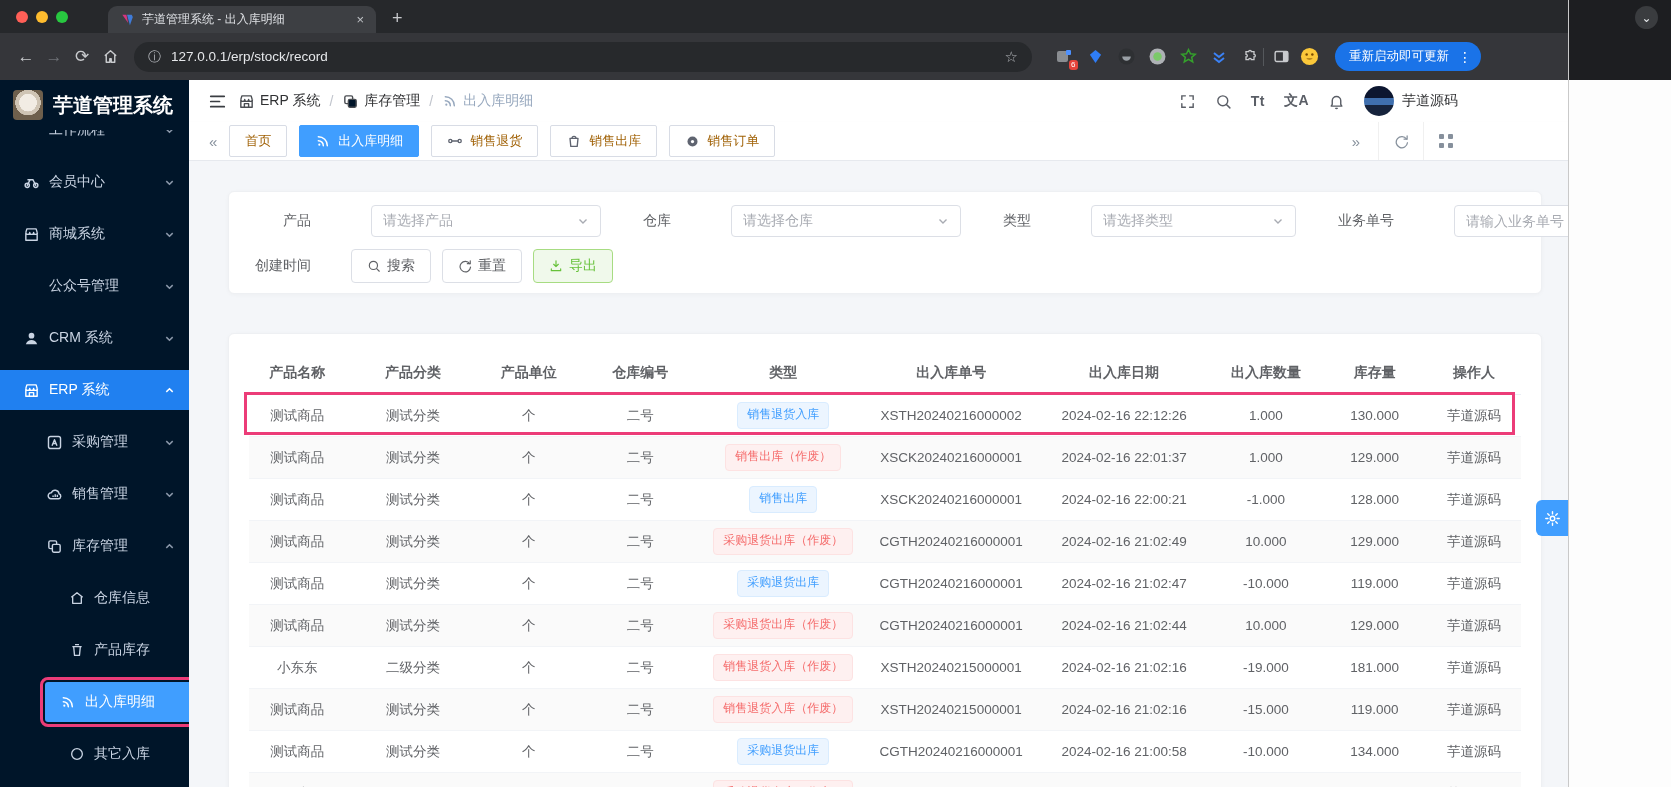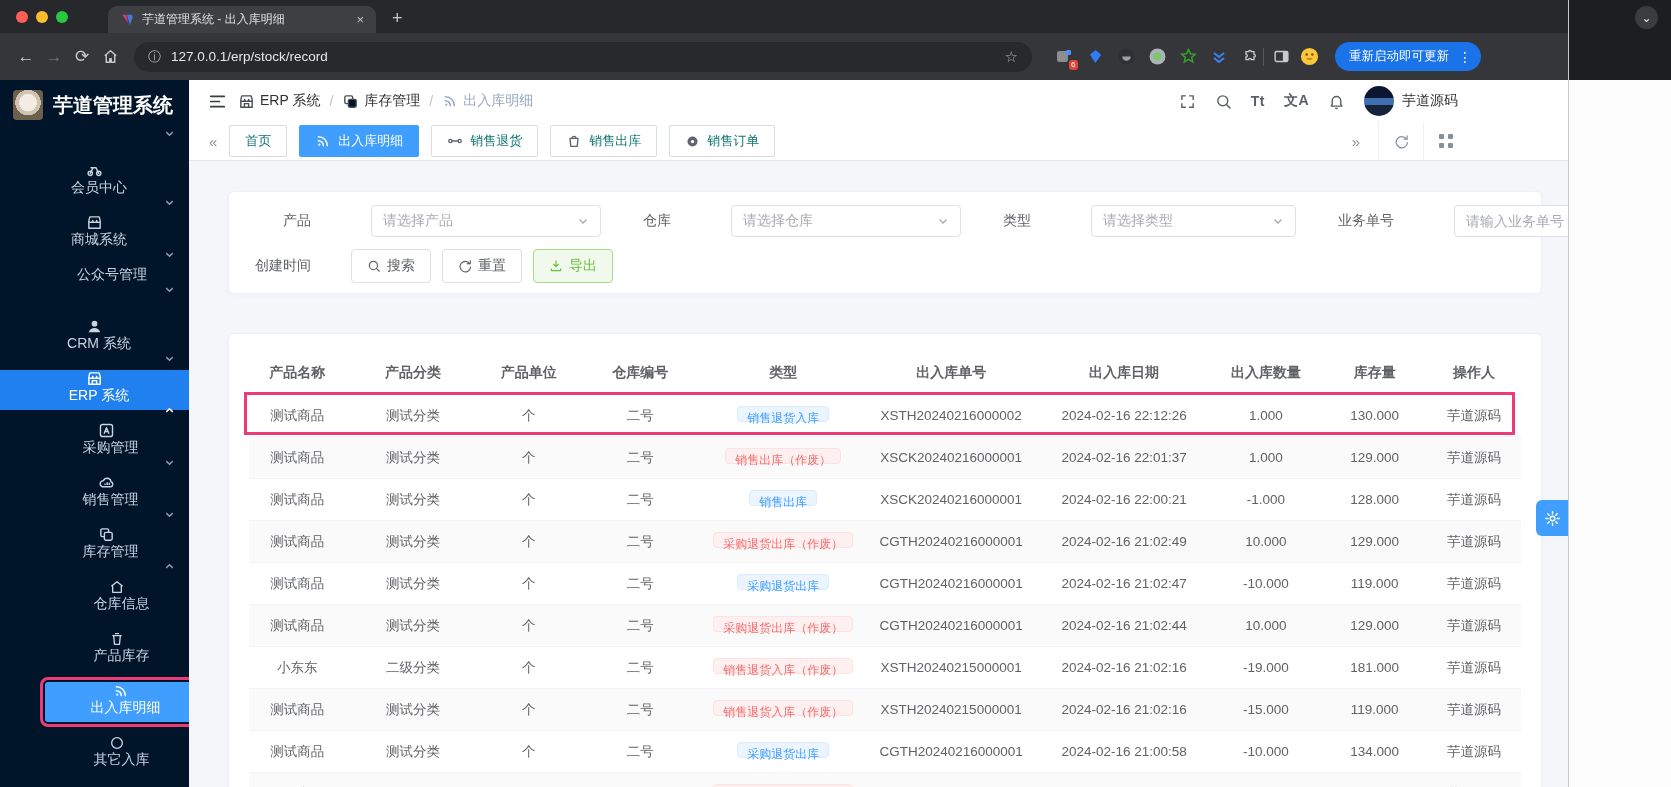--- a/index.html
+++ b/index.html
@@ -33,21 +33,21 @@
   .rs-chev{position:absolute;right:14px;top:6px;width:23px;height:23px;border-radius:50%;background:#3a3c3f;color:#e8eaed;display:flex;align-items:center;justify-content:center;font-size:12px;}
   
   .app{position:absolute;top:80px;left:0;width:1568px;height:707px;display:flex;background:#f4f6f9;}
   
   .sidebar{width:189px;background:#001529;flex-shrink:0;position:relative;overflow:hidden;}
   .side-logo{height:50px;display:flex;align-items:center;padding:0 13px;gap:10px;position:relative;z-index:2;background:#001529;}
   .logo-avatar{width:30px;height:30px;border-radius:4px;background:
     radial-gradient(circle at 50% 42%, #f2ece4 0 38%, #cfc4b4 39% 55%, #6e5f4c 56% 100%);flex-shrink:0;}
   .logo-title{color:#fff;font-size:20px;font-weight:bold;white-space:nowrap;}
   .side-menu{position:absolute;top:50px;left:0;right:0;bottom:0;overflow:hidden;}
-  .mi{height:40px;margin-bottom:12px;display:flex;align-items:center;padding-right:14px;font-size:14px;color:#c9d4e3;cursor:pointer;flex-direction:column;}
+  .mi{height:40px;margin-bottom:12px;display:flex;align-items:center;padding-right:14px;font-size:14px;color:#c9d4e3;cursor:pointer;}
   .mi .mi-ic{width:17px;height:17px;margin-right:9px;display:flex;align-items:center;justify-content:center;color:#c9d4e3;flex-shrink:0;}
   .mi .chev{margin-left:auto;color:#8b98aa;display:flex;}
   .mi.lv1{padding-left:23px;}
   .mi.lv1.noicon{padding-left:49px;}
   .mi.lv2{padding-left:46px;}
   .mi.lv3{padding-left:68px;}
   .mi.first{margin-top:-20px;}
   .mi.parent-active{background:#2080f0;color:#fff;}
   .mi.parent-active .mi-ic,.mi.parent-active .chev{color:#fff;}
   .mi.child-active{background:#409eff;color:#fff;width:133px;padding-left:14px;margin-left:45px;border-radius:3px;outline:3px solid #ec3c78;outline-offset:2px;}
@@ -65,21 +65,21 @@
   .top-right{margin-left:auto;display:flex;align-items:center;gap:19px;color:#5a5e66;padding-right:100px;}
   .tr-ic{display:flex;align-items:center;justify-content:center;font-size:15px;}
   .tr-txt{font-size:14px;font-weight:bold;letter-spacing:.5px;}
   .user{display:flex;align-items:center;gap:8px;}
   .user-avatar{width:30px;height:30px;border-radius:50%;background:linear-gradient(180deg,#0c1630 0 40%,#3f6fae 41% 62%,#16233c 63% 100%);}
   .user-name{font-size:14px;color:#303133;}
   
   .tabsbar{height:38px;background:#fff;border-bottom:1px solid #e6e9ee;box-shadow:0 1px 3px rgba(0,0,0,.04);display:flex;align-items:center;padding:0 0 0 12px;}
   .tb-arrow{color:#86909c;font-size:15px;padding:0 8px;}
   .tag-tabs{display:flex;gap:12px;margin-left:4px;}
-  .tag-tab{height:30px;padding:0 15px;border:1px solid #d8dce5;background:#fff;color:#0f766e;font-size:13px;display:flex;align-items:center;gap:7px;border-radius:2px;cursor:pointer;white-space:nowrap;}
+  .tag-tab{height:30px;padding:0 15px;border:1px solid #d8dce5;background:#fff;color:#a16207;font-size:13px;display:flex;align-items:center;gap:7px;border-radius:2px;cursor:pointer;white-space:nowrap;}
   .tag-tab .tt-ic{display:flex;color:#5f6470;}
   .tag-tab.active{background:#409eff;border-color:#409eff;color:#fff;}
   .tag-tab.active .tt-ic{color:#fff;}
   .tb-right{margin-left:auto;display:flex;align-items:center;height:100%;padding-right:100px;}
   .tb-btn{width:44px;height:100%;display:flex;align-items:center;justify-content:center;color:#86909c;border-left:1px solid #f0f0f0;font-size:15px;}
   
   .content{flex:1;position:relative;background:#f4f6f9;padding:30px 26px 0 39px;overflow:hidden;}
   .card{background:#fff;border-radius:6px;border:1px solid #eef0f3;box-shadow:0 1px 4px rgba(0,0,0,.03);}
   .filter-card{padding:13px 24px;height:103px;box-sizing:border-box;margin-bottom:39px;}
   .f-row{display:flex;align-items:center;height:32px;}
@@ -99,21 +99,21 @@
   .range .r-sep{color:#a8abb2;font-size:13px;padding:0 6px;}
   .btn{height:32px;border:1px solid #dcdfe6;border-radius:4px;background:#fff;color:#606266;font-size:14px;display:flex;align-items:center;gap:6px;padding:0 15px;margin-right:11px;cursor:pointer;}
   .btn .b-ic{display:flex;}
   .btn.green{background:#f0f9eb;border-color:#a7dc82;color:#67c23a;}
   
   .table-card{padding:18px 20px;height:620px;box-sizing:border-box;position:relative;}
   table{width:100%;border-collapse:collapse;table-layout:fixed;}
   th{height:42px;font-size:14px;color:#606266;font-weight:bold;text-align:center;border-bottom:1px solid #ebeef5;padding:0 4px;}
   td{height:41px;font-size:13.5px;color:#606266;text-align:center;padding:0 4px;border-bottom:1px solid #f2f4f7;white-space:nowrap;overflow:hidden;}
   tr.stripe td{background:#fafafa;}
-  .tag{display:inline-block;padding:0 9px;height:16px;line-height:22px;font-size:12px;border-radius:4px;border:1px solid;box-sizing:border-box;}
+  .tag{display:inline-block;padding:0 9px;height:27px;line-height:22px;font-size:12px;border-radius:4px;border:1px solid;box-sizing:border-box;}
   .tag.blue{color:#409eff;background:#ecf5ff;border-color:#d9ecff;}
   .tag.red{color:#f56c6c;background:#fef0f0;border-color:#fde2e2;}
   .row-annotation{position:absolute;left:15px;right:26px;top:58px;height:43px;border:3px solid #ec3c78;pointer-events:none;box-sizing:border-box;}
   
   .gear-fab{position:absolute;left:1536px;top:500px;width:32px;height:36px;background:#409eff;border-radius:6px 0 0 6px;display:flex;align-items:center;justify-content:center;color:#fff;cursor:pointer;}
   svg{display:block;}
 </style>
 </head>
 <body>
 

